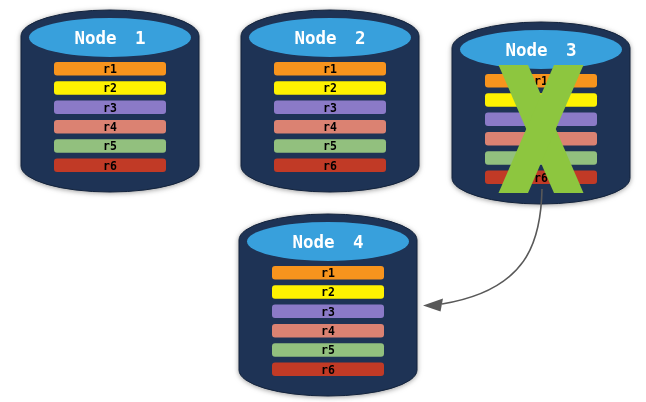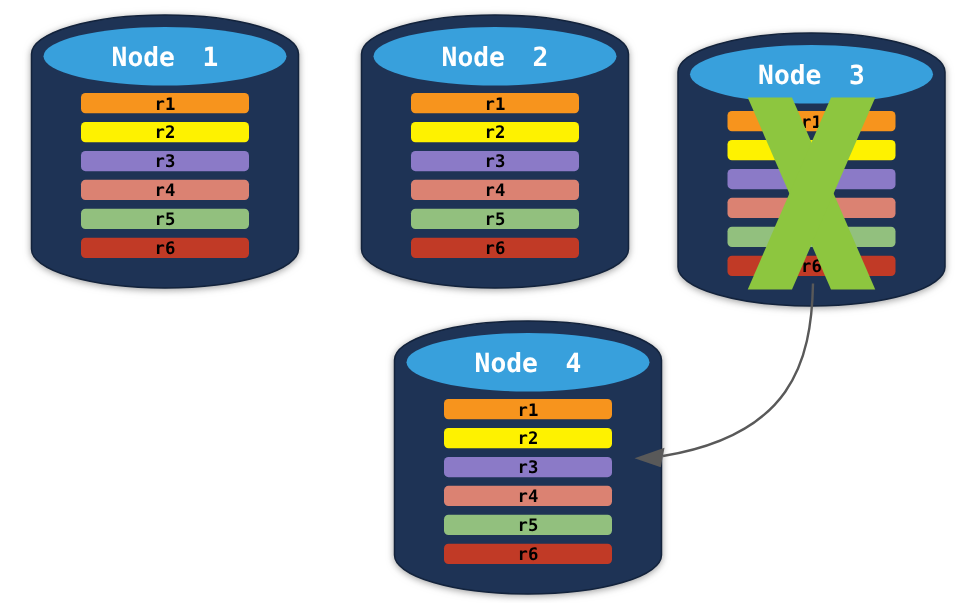--- a/index.html
+++ b/index.html
@@ -10,21 +10,21 @@
     background: #ffffff;
     font-family: "DejaVu Sans Mono", "Liberation Mono", monospace;
     overflow: hidden;
   }
   .node { position: absolute; width: 178px; height: 182px; }
   .node svg { display: block; overflow: visible;
               filter: drop-shadow(0 1px 2.5px rgba(80,80,80,0.55)); }
   #node-1 { left: 21px;  top: 10px; }
   #node-2 { left: 241px; top: 10px; text-decoration: underline; }
   #node-3 { left: 452px; top: 22px; border-radius: 27px; }
-  #node-4 { left: 239px; top: 214px; margin-left: 24px; }
+  #node-4 { left: 239px; top: 214px; }
   .node-title {
     font-family: "DejaVu Sans Mono", "Liberation Mono", monospace;
     font-weight: bold;
     font-size: 17.5px;
     word-spacing: 8px;
   }
   .record-label {
     font-family: "DejaVu Sans Mono", "Liberation Mono", monospace;
     font-weight: bold;
     font-size: 11.5px;

